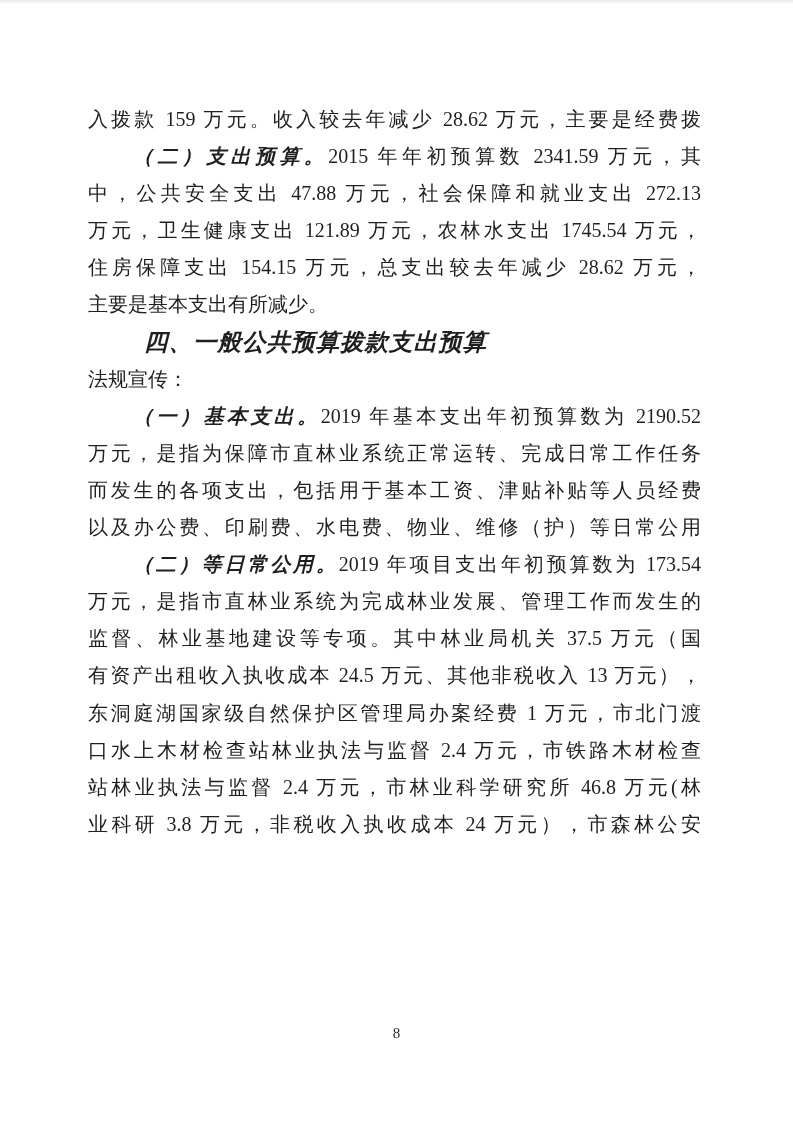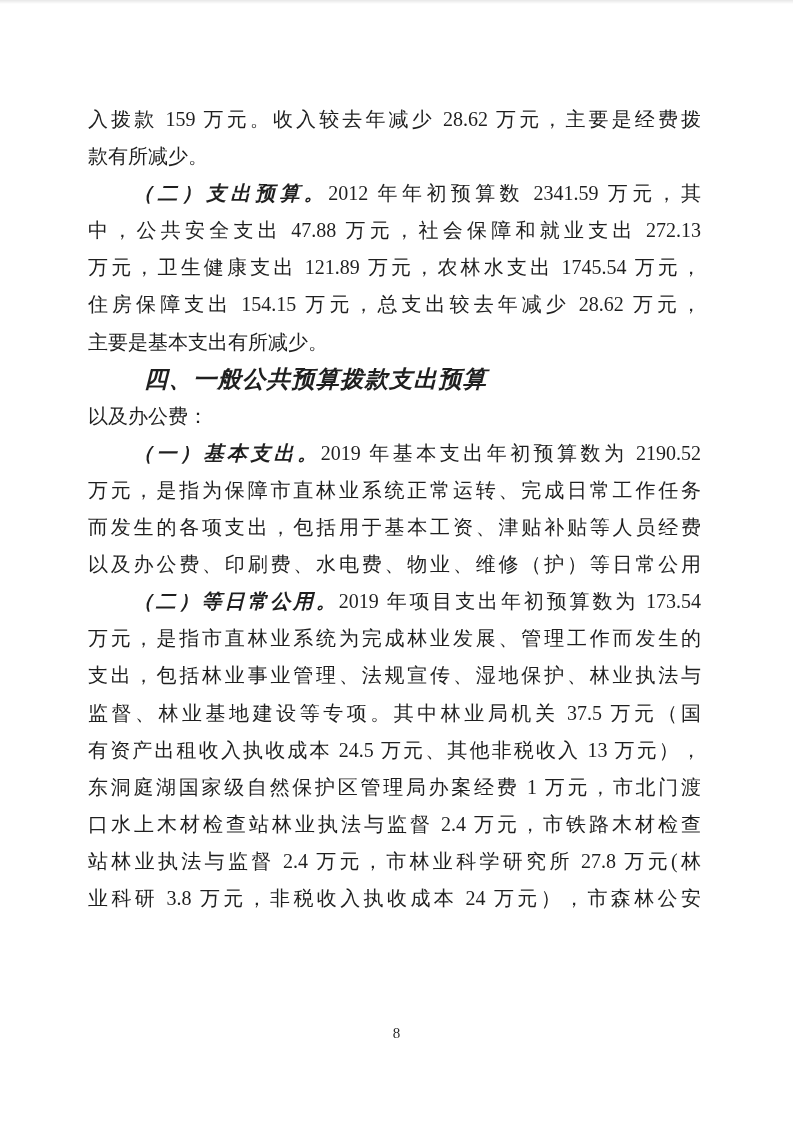--- a/index.html
+++ b/index.html
@@ -63,38 +63,36 @@
     color: #2a2a2a;
   }
 </style>
 </head>
 <body>
 
 <div class="page">
   <div class="top-edge"></div>
   <main class="text-block">
       <div class="line full"><span>入拨款 159 万元。收入较去年减少 28.62 万元，主要是经费拨</span></div>
-      <div class="line"><span>款有所减少。</span></div>
-      <div class="line full indent"><span class="b">（二）支出预算。</span><span>2012 年年初预算数 2341.59 万元，其</span></div>
+      <div class="line full indent"><span class="b">（二）支出预算。</span><span>2015 年年初预算数 2341.59 万元，其</span></div>
       <div class="line full"><span>中，公共安全支出 47.88 万元，社会保障和就业支出 272.13</span></div>
       <div class="line full"><span>万元，卫生健康支出 121.89 万元，农林水支出 1745.54 万元，</span></div>
       <div class="line full"><span>住房保障支出 154.15 万元，总支出较去年减少 28.62 万元，</span></div>
       <div class="line"><span>主要是基本支出有所减少。</span></div>
       <div class="line indent heading"><span class="b">四、一般公共预算拨款支出预算</span></div>
-      <div class="line"><span>以及办公费：</span></div>
+      <div class="line"><span>法规宣传：</span></div>
       <div class="line full indent"><span class="b">（一）基本支出。</span><span>2019 年基本支出年初预算数为 2190.52</span></div>
       <div class="line full"><span>万元，是指为保障市直林业系统正常运转、完成日常工作任务</span></div>
       <div class="line full"><span>而发生的各项支出，包括用于基本工资、津贴补贴等人员经费</span></div>
       <div class="line full"><span>以及办公费、印刷费、水电费、物业、维修（护）等日常公用</span></div>
       <div class="line full indent"><span class="b">（二）等日常公用。</span><span>2019 年项目支出年初预算数为 173.54</span></div>
       <div class="line full"><span>万元，是指市直林业系统为完成林业发展、管理工作而发生的</span></div>
-      <div class="line full"><span>支出，包括林业事业管理、法规宣传、湿地保护、林业执法与</span></div>
       <div class="line full"><span>监督、林业基地建设等专项。其中林业局机关 37.5 万元（国</span></div>
       <div class="line full"><span>有资产出租收入执收成本 24.5 万元、其他非税收入 13 万元），</span></div>
       <div class="line full"><span>东洞庭湖国家级自然保护区管理局办案经费 1 万元，市北门渡</span></div>
       <div class="line full"><span>口水上木材检查站林业执法与监督 2.4 万元，市铁路木材检查</span></div>
-      <div class="line full"><span>站林业执法与监督 2.4 万元，市林业科学研究所 27.8 万元(林</span></div>
+      <div class="line full"><span>站林业执法与监督 2.4 万元，市林业科学研究所 46.8 万元(林</span></div>
       <div class="line full"><span>业科研 3.8 万元，非税收入执收成本 24 万元），市森林公安</span></div>
     </main>
   <div class="footer">
     <span>8</span>
   </div>
 </div>
 
 </body></html>

